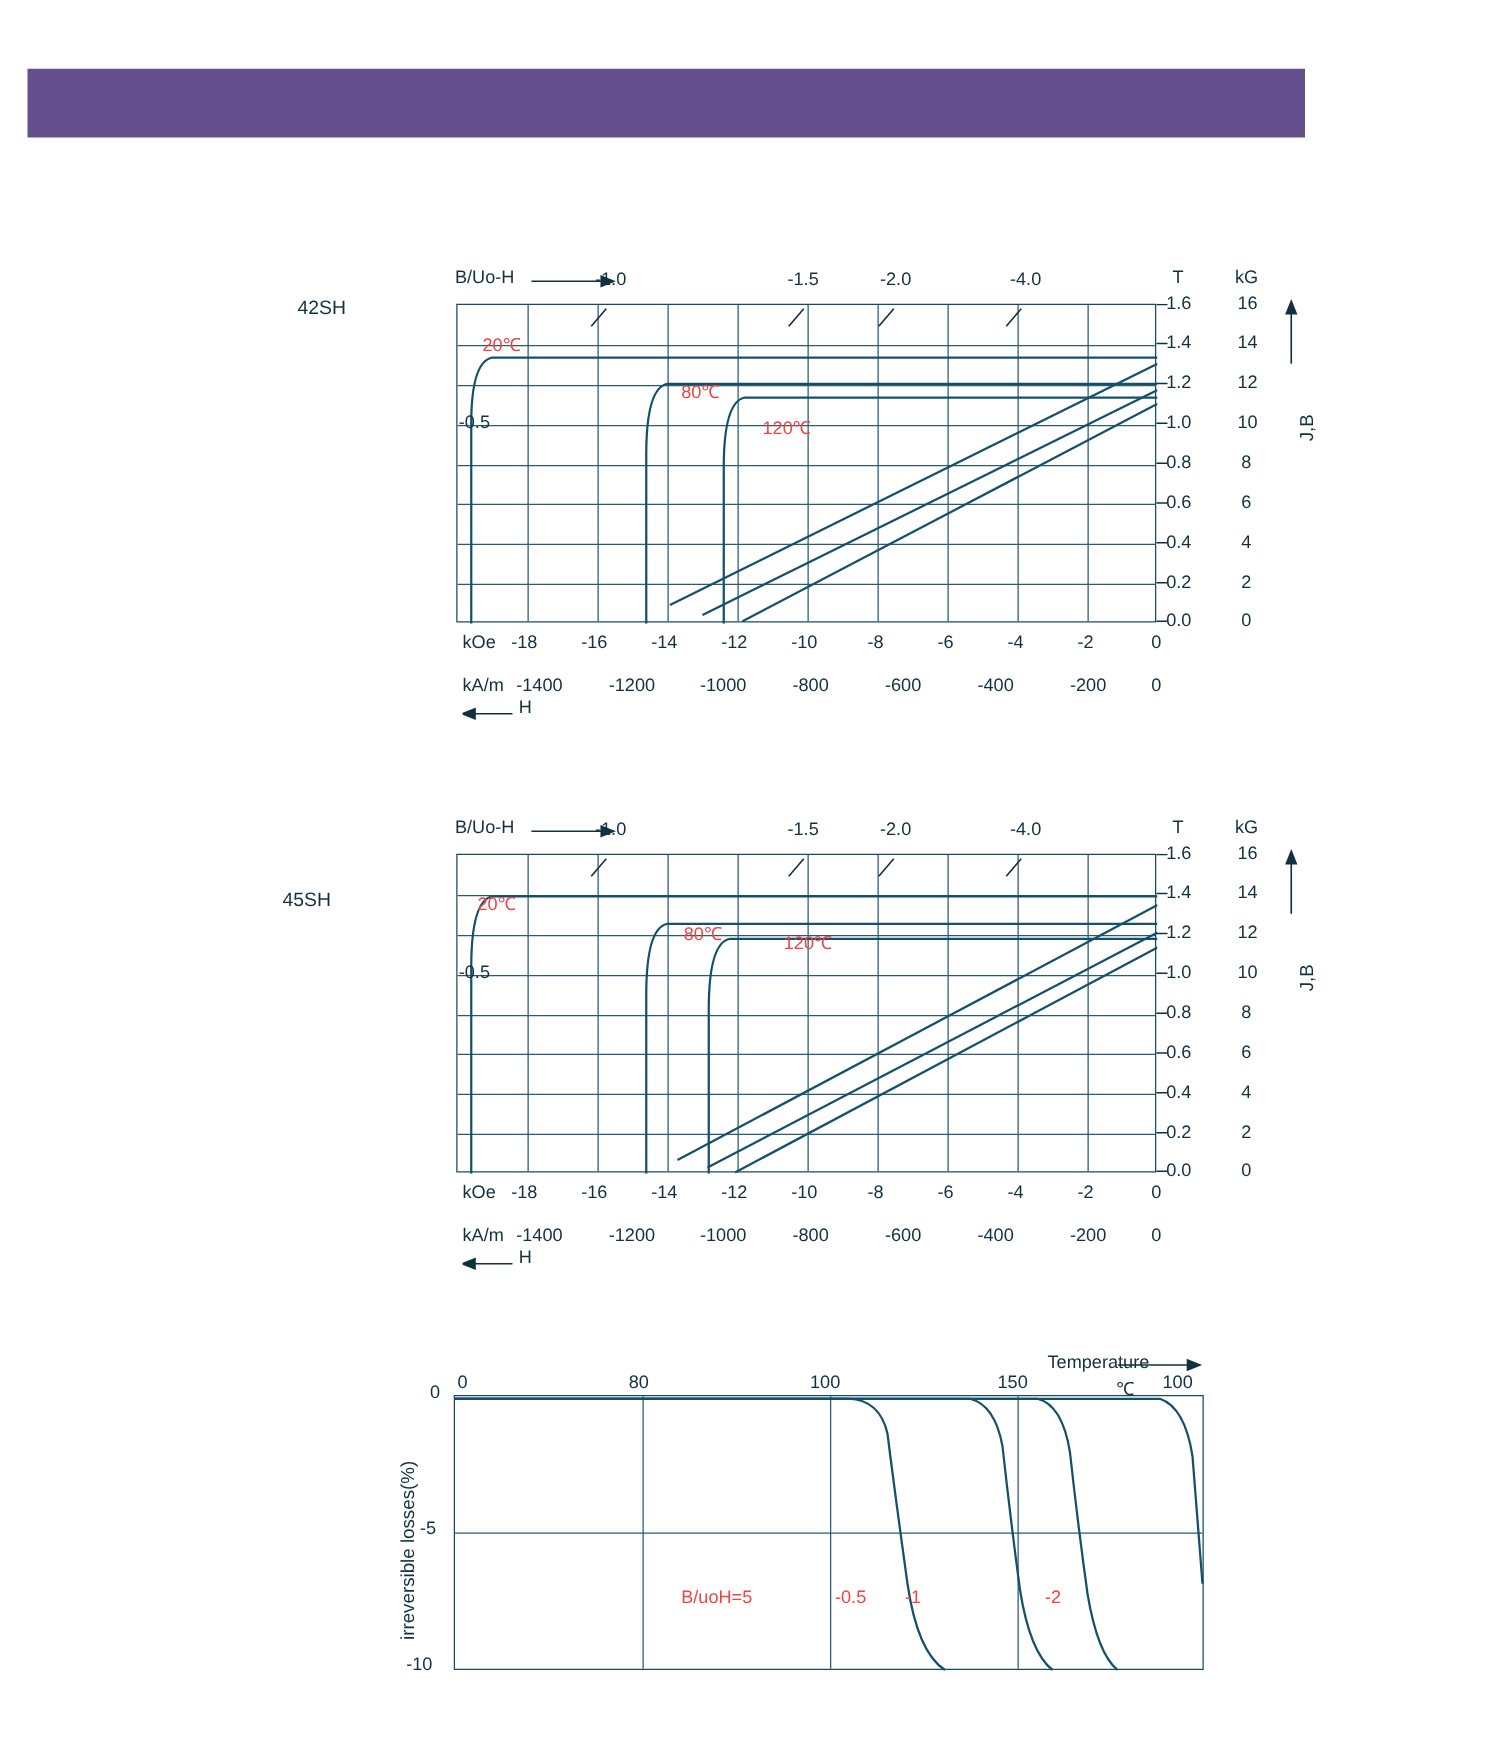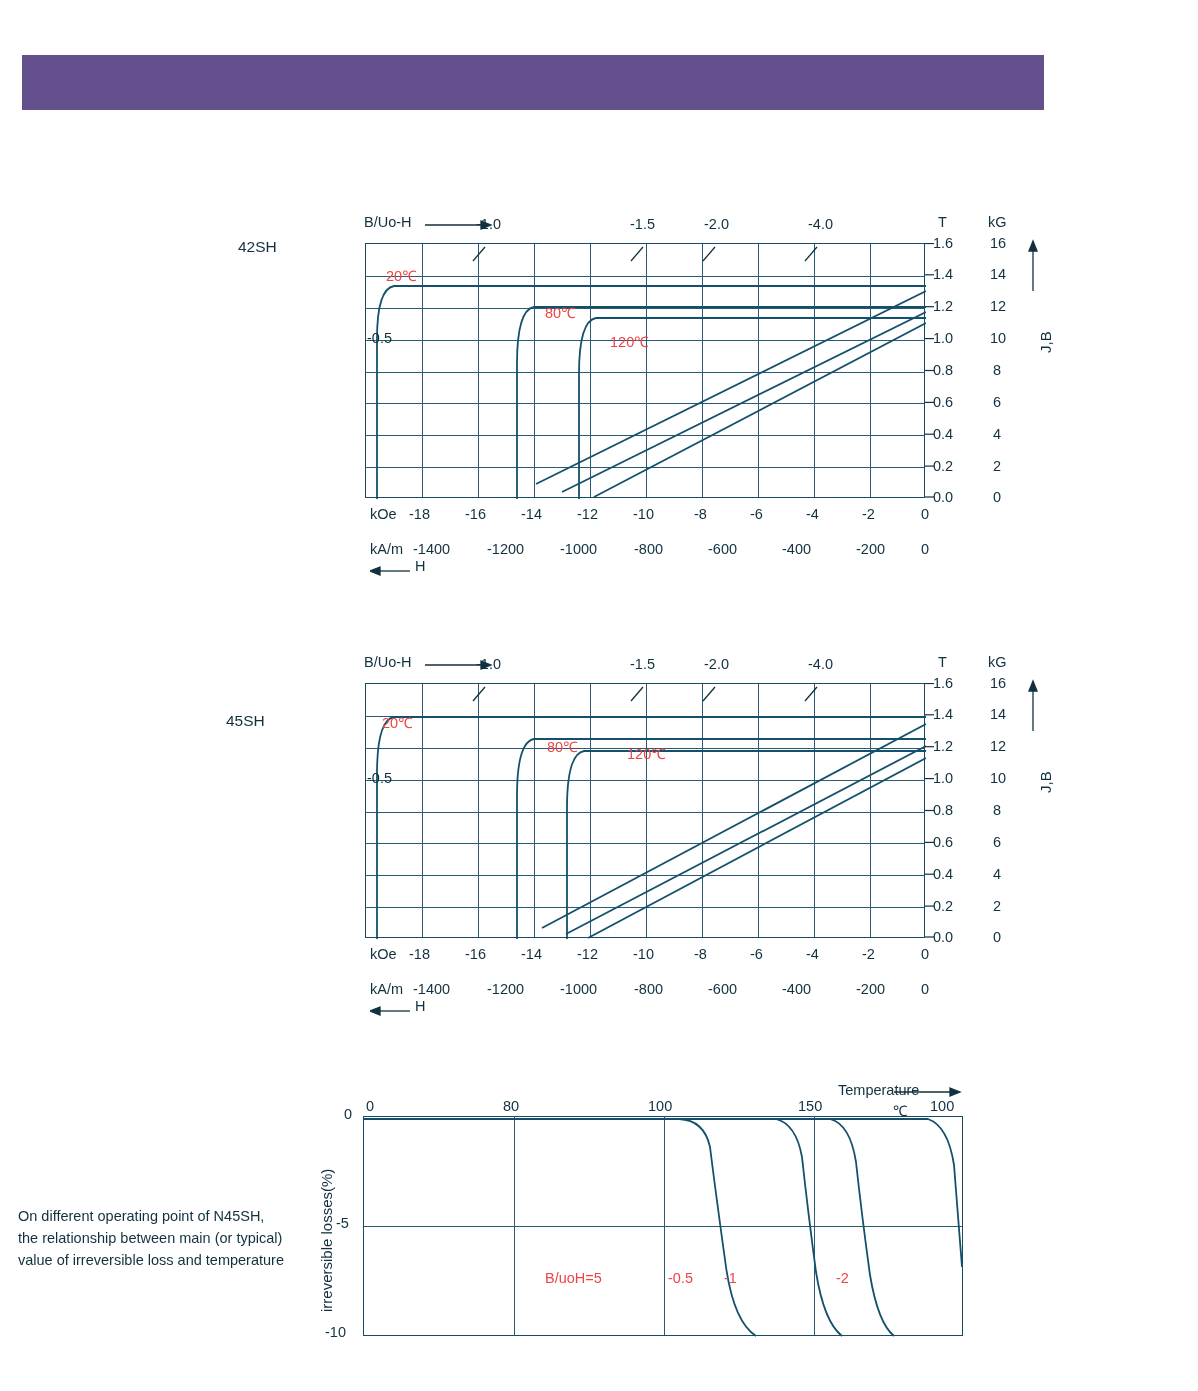--- a/index.html
+++ b/index.html
@@ -403,21 +403,20 @@
 
     <svg class="ovl" style="left:5px; top:322px;" width="46" height="14">
       <g stroke="#12313f" stroke-width="1.3" fill="#12313f">
         <line x1="10" y1="6" x2="40" y2="6"></line>
         <polygon points="10,2 0,6 10,10"></polygon>
       </g>
     </svg>
     <div class="axis-label" style="left:50px; top:315px;">H</div>
   </div>
 
-  <div class="caption-en">On different operating point of N45SH,  the relationship between main (or typical) value of irreversible loss and temperature</div>
 
   <div class="loss-chart">
     <div class="grid-line-v" style="left:150px;"></div>
     <div class="grid-line-v" style="left:300px;"></div>
     <div class="grid-line-v" style="left:450px;"></div>
     <div class="grid-line-h" style="top:109px;"></div>
     <svg class="ovl" width="600" height="220" viewBox="0 0 600 220">
       <g fill="none" stroke="#14506b" stroke-width="1.8">
         <path d="M 0 2 L 315 2 Q 340 3 346 30 Q 352 78 362 150 Q 370 205 392 219"></path>
         <path d="M 0 2 L 412 2 Q 432 7 438 40 Q 444 95 452 155 Q 460 205 478 219"></path>

